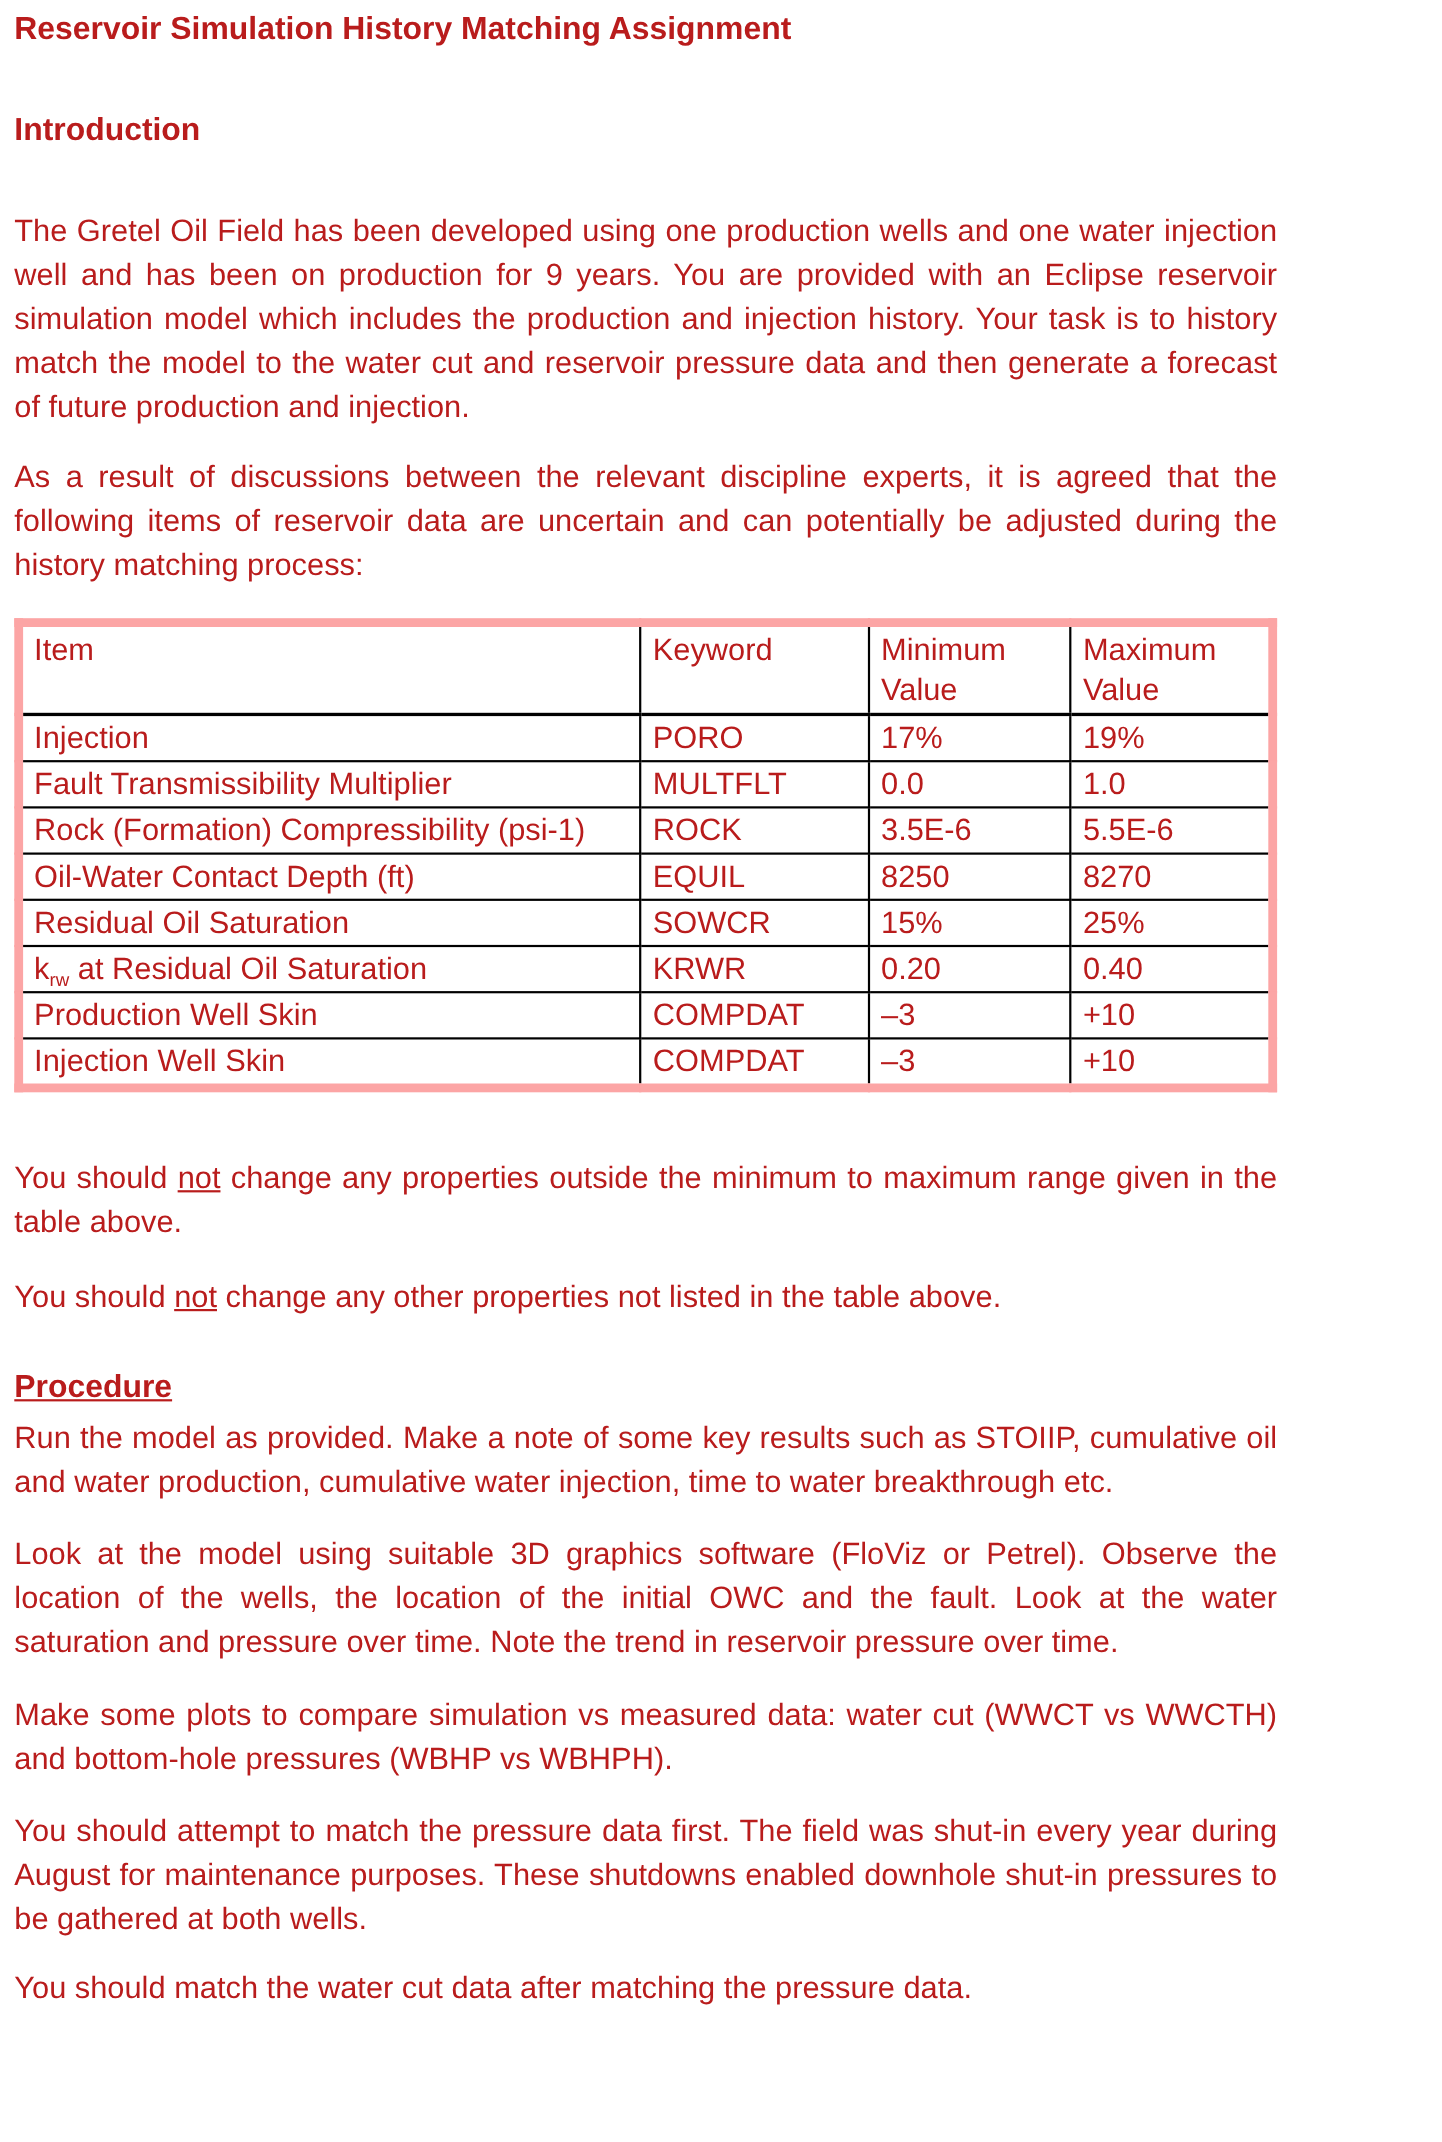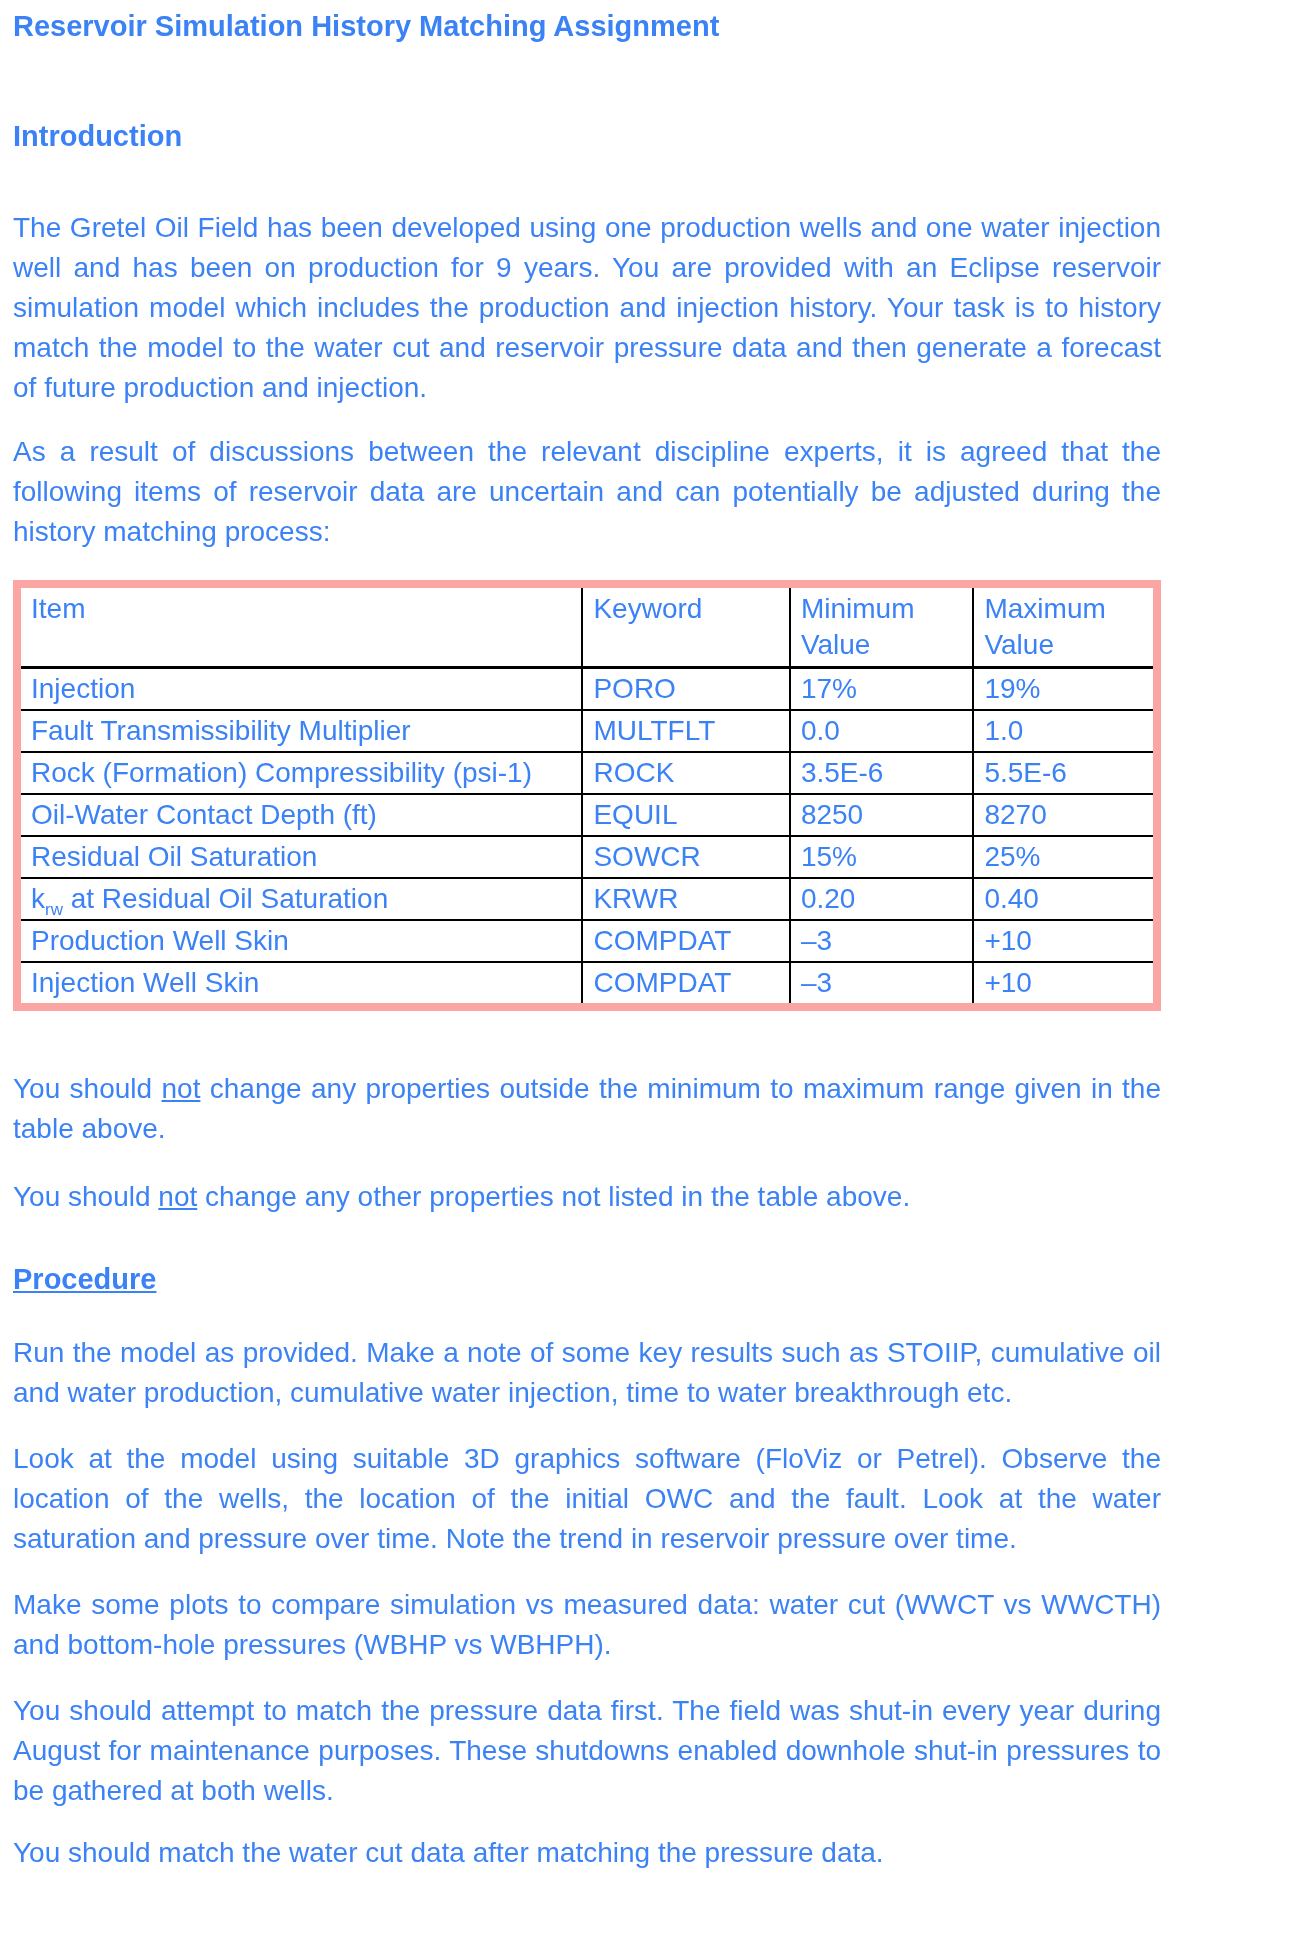--- a/index.html
+++ b/index.html
@@ -2,46 +2,46 @@
 <html><head>
 <meta charset="utf-8">
 <style>
   html, body { margin: 0; padding: 0; background: #ffffff; }
   .page {
     width: 1191px;
     height: 1947px;
     box-sizing: border-box;
     padding: 6px 30px 0 13px;
     background: #ffffff;
-    color: #3b82f6;
+    color: #b91c1c;
     font-family: "Liberation Sans", "DejaVu Sans", sans-serif;
     font-size: 28px;
     line-height: 40px;
     overflow: hidden;
   }
   .doc-title {
     font-size: 29px;
     font-weight: bold;
     margin: 0;
     line-height: 40px;
   }
   .section-heading {
     font-size: 29px;
     font-weight: bold;
     margin: 0;
     line-height: 40px;
   }
-  .h-introduction { margin-top: 70px; }
+  .h-introduction { margin-top: 52px; }
   .h-procedure   { margin-top: 42px; text-decoration: underline; }
   p { margin: 0; text-align: justify; }
   .p-intro-1 { margin-top: 52px; }
   .p-intro-2 { margin-top: 24px; }
   .p-c1 { margin-top: 58px; }
   .p-c2 { margin-top: 28px; }
-  .p-proc-0 { margin-top: 34px; }
+  .p-proc-0 { margin-top: 6px; }
   .p-proc-1 { margin-top: 26px; }
   .p-proc-2 { margin-top: 26px; }
   .p-proc-3 { margin-top: 26px; }
   .p-proc-4 { margin-top: 22px; }
 
   table.doc-table {
     width: 100%;
     margin-top: 28px;
     border-collapse: collapse;
     table-layout: fixed;

